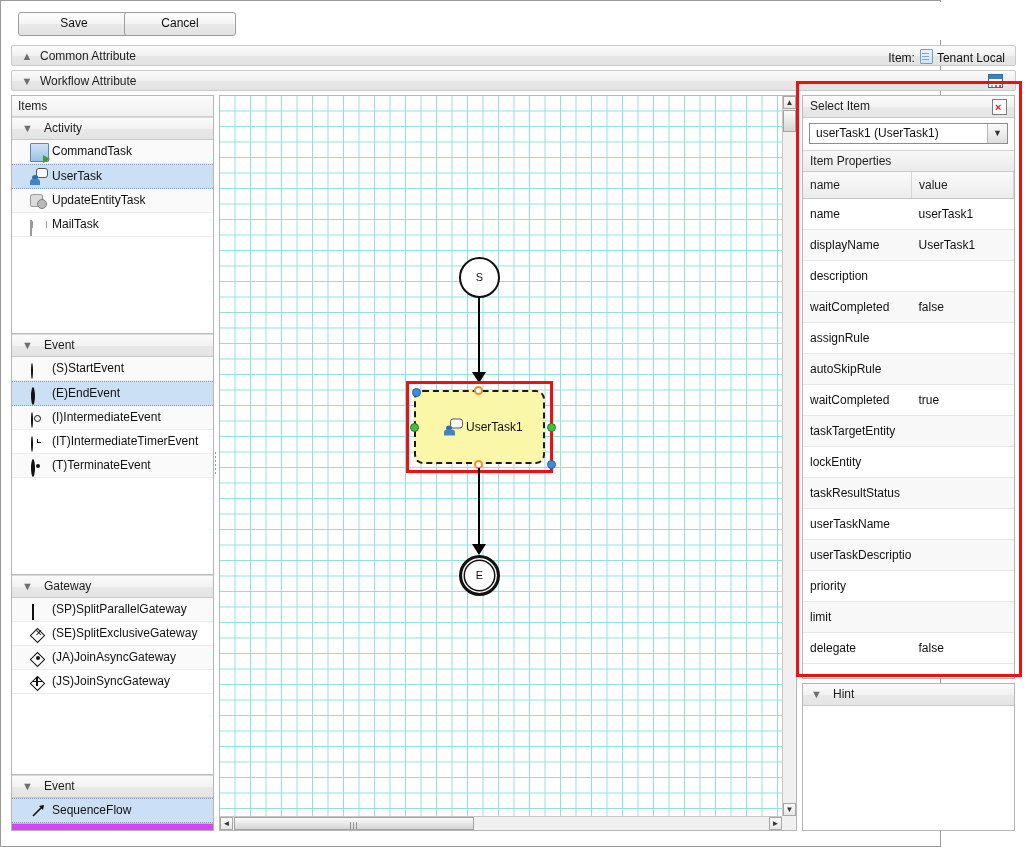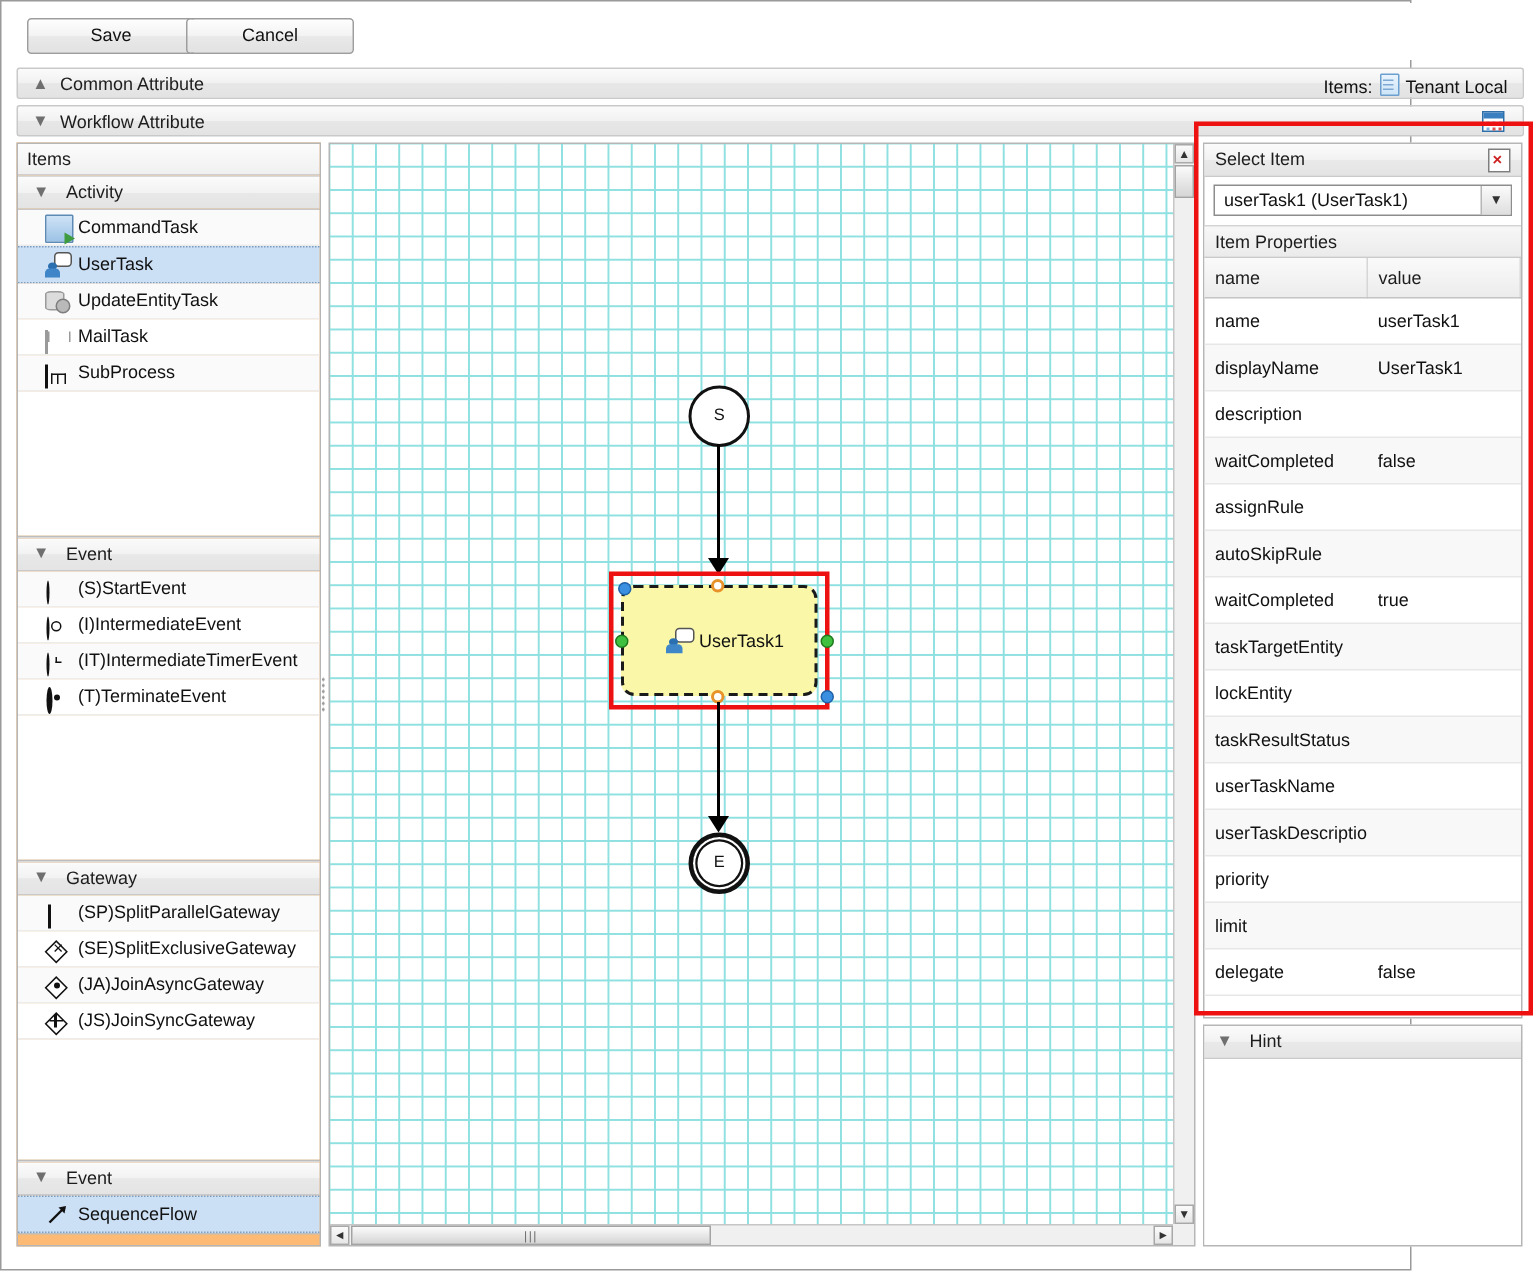--- a/index.html
+++ b/index.html
@@ -40,21 +40,21 @@
   .doc-ico{display:inline-block;width:11px;height:13px;vertical-align:-2px;margin:0 4px 0 5px;
     background:linear-gradient(to bottom,#eaf4fd,#cde4f8);border:1px solid #6b9fd0;border-radius:1px;position:relative;}
   .doc-ico:after{content:"";position:absolute;left:1px;top:3px;width:7px;height:1px;background:#7fa9d4;box-shadow:0 3px 0 #7fa9d4,0 6px 0 #7fa9d4;}
   .grid-ico{position:absolute;right:12px;top:3px;width:15px;height:14px;
     background:#ffffff;border:1px solid #2f6fa8;box-sizing:border-box;}
   .grid-ico .gtop{position:absolute;left:0;top:0;right:0;height:4px;background:#3a7fbf;}
   .grid-ico .gc{position:absolute;width:2px;height:2px;background:#7fb3de;}
   .grid-ico .gr{position:absolute;width:2px;height:2px;background:#d9534f;}
 
   
-  #items-panel{position:absolute;left:10px;top:94px;width:203px;height:736px;background:#fdba74;border:1px solid #b6b6b6;box-sizing:border-box;}
+  #items-panel{position:absolute;left:10px;top:94px;width:203px;height:736px;background:#d946ef;border:1px solid #b6b6b6;box-sizing:border-box;}
   .panel-title{height:20px;line-height:20px;padding-left:6px;font-size:12px;color:#1d1d1d;
     background:linear-gradient(to bottom,#fcfcfc,#f0f0f0);border-bottom:1px solid #cfcfcf;}
   .group{border-bottom:1px solid #bdbdbd;}
   .group-hdr{height:21px;line-height:21px;position:relative;
     background:linear-gradient(to bottom,#fbfbfb 0%,#f2f2f2 50%,#e8e8e8 51%,#e4e4e4 100%);
     border-bottom:1px solid #c9c9c9;border-top:1px solid #d9d9d9;}
   .group-hdr .chev{position:absolute;left:10px;top:0;color:#6f6f6f;font-size:11px;}
   .group-hdr .lbl{position:absolute;left:32px;top:0;font-size:12px;color:#1d1d1d;}
   .item{height:23px;line-height:23px;position:relative;border-bottom:1px solid #ececec;background:#fff;cursor:pointer;}
   .item:nth-child(even){background:#fafafa;}
@@ -165,21 +165,21 @@
 
   <div class="toolbar">
     <div class="btn" id="btn-save">Save</div>
     <div class="btn" id="btn-cancel">Cancel</div>
   </div>
 
   <div class="acc-bar" id="bar-common">
     <span class="chev">▲</span>
     <span class="lbl">Common Attribute</span>
     <span class="type-box">
-      <span>Items:</span><span class="doc-ico"></span><span>Tenant Local</span>
+      <span>Item:</span><span class="doc-ico"></span><span>Tenant Local</span>
     </span>
   </div>
 
   <div class="acc-bar" id="bar-workflow">
     <span class="chev">▼</span>
     <span class="lbl">Workflow Attribute</span>
     <span class="grid-ico">
       <span class="gtop"></span>
       <span class="gc" style="left:2px;top:6px;"></span>
         <span class="gc" style="left:6px;top:6px;"></span>
@@ -214,34 +214,34 @@
             <span class="ico ic-upd">
               <span class="cyl"></span>
               <span class="cog"></span>
             </span>
             <span class="ilbl">UpdateEntityTask</span>
           </div>
           <div class="item">
             <span class="ico" style="top:4px;"><span class="ic-mail"></span></span>
             <span class="ilbl">MailTask</span>
           </div>
-          <div class="item">
-            <span class="ico"><span class="ic-sub"></span></span>
-            <span class="ilbl">SubProcess</span>
-          </div>
           <div class="filler" style="height: 96px;"></div>
         </div>
         <div class="group">
           <div class="group-hdr">
             <span class="chev">▼</span>
             <span class="lbl">Event</span>
           </div>
           <div class="item">
             <span class="ico"><span class="ic-circ"></span></span>
             <span class="ilbl">(S)StartEvent</span>
+          </div>
+          <div class="item sel">
+            <span class="ico"><span class="ic-circ bold"></span></span>
+            <span class="ilbl">(E)EndEvent</span>
           </div>
           <div class="item">
             <span class="ico"><span class="ic-circ2"></span></span>
             <span class="ilbl">(I)IntermediateEvent</span>
           </div>
           <div class="item">
             <span class="ico"><span class="ic-clock"></span></span>
             <span class="ilbl">(IT)IntermediateTimerEvent</span>
           </div>
           <div class="item">

